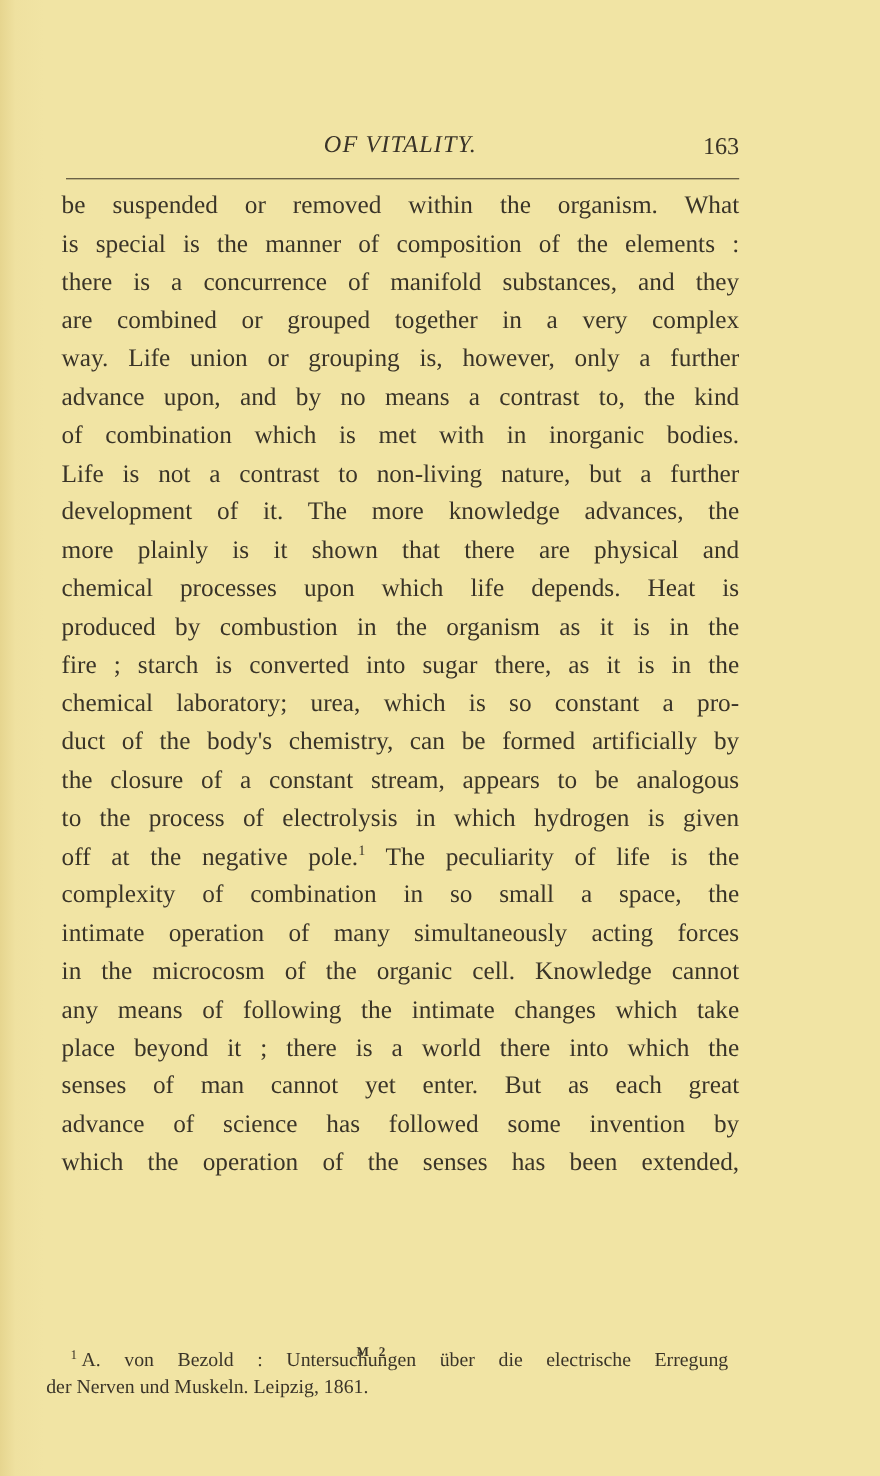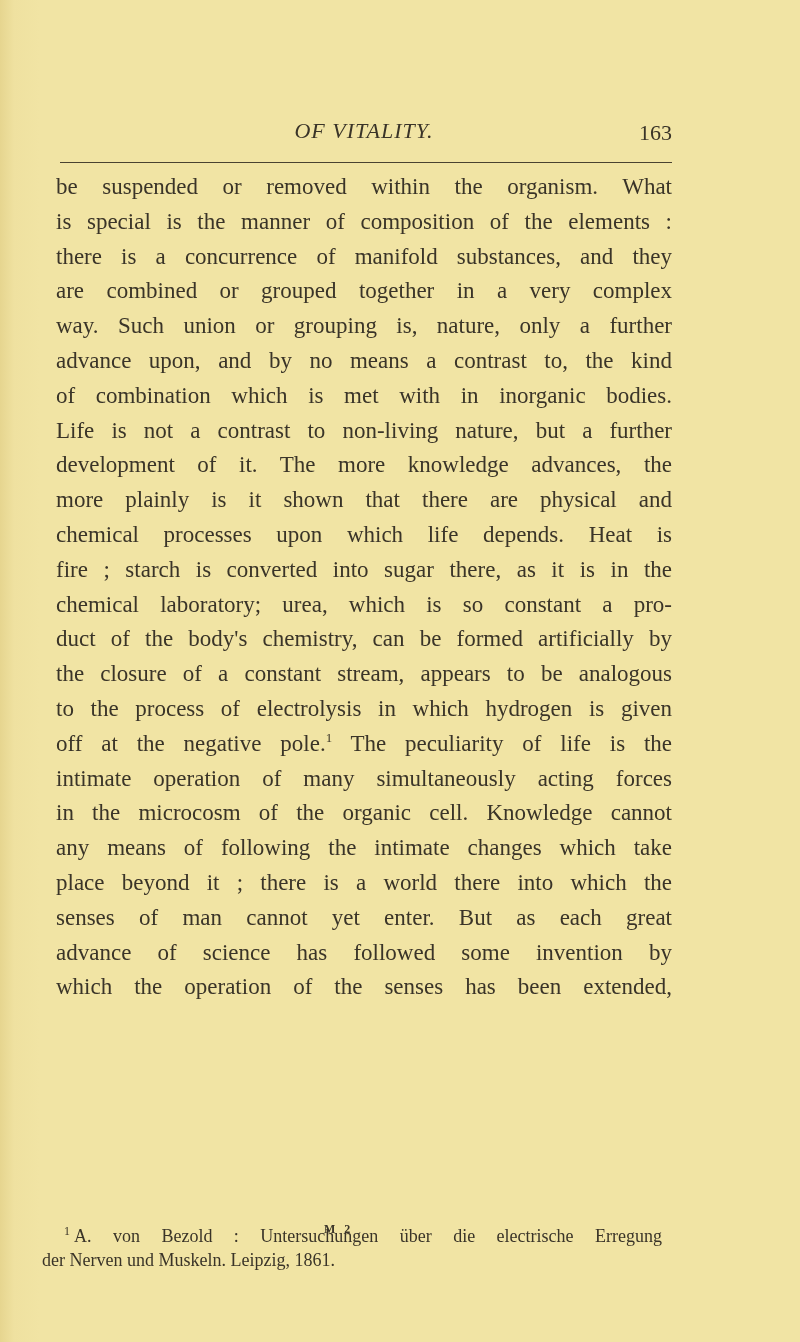--- a/index.html
+++ b/index.html
@@ -52,33 +52,35 @@
     <span class="running-title">OF VITALITY.</span>
     <span class="page-number">163</span>
   </div>
   <div class="head-rule"></div>
 
   <div class="body-text">
     <span class="line">be suspended or removed within the organism. What</span>
     <span class="line">is special is the manner of composition of the elements :</span>
     <span class="line">there is a concurrence of manifold substances, and they</span>
     <span class="line">are combined or grouped together in a very complex</span>
-    <span class="line">way. Such union or grouping is, nature, only a further</span>
+    <span class="line">way. Life union or grouping is, however, only a further</span>
     <span class="line">advance upon, and by no means a contrast to, the kind</span>
     <span class="line">of combination which is met with in inorganic bodies.</span>
     <span class="line">Life is not a contrast to non-living nature, but a further</span>
     <span class="line">development of it. The more knowledge advances, the</span>
     <span class="line">more plainly is it shown that there are physical and</span>
     <span class="line">chemical processes upon which life depends. Heat is</span>
+    <span class="line">produced by combustion in the organism as it is in the</span>
     <span class="line">fire ; starch is converted into sugar there, as it is in the</span>
     <span class="line">chemical laboratory; urea, which is so constant a pro-</span>
     <span class="line">duct of the body's chemistry, can be formed artificially by</span>
     <span class="line">the closure of a constant stream, appears to be analogous</span>
     <span class="line">to the process of electrolysis in which hydrogen is given</span>
     <span class="line"><span>off at the negative pole.</span><sup>1</sup><span> The peculiarity of life is the</span></span>
+    <span class="line">complexity of combination in so small a space, the</span>
     <span class="line">intimate operation of many simultaneously acting forces</span>
     <span class="line">in the microcosm of the organic cell. Knowledge cannot</span>
     <span class="line">any means of following the intimate changes which take</span>
     <span class="line">place beyond it ; there is a world there into which the</span>
     <span class="line">senses of man cannot yet enter. But as each great</span>
     <span class="line">advance of science has followed some invention by</span>
     <span class="line last">which the operation of the senses has been extended,</span>
   </div>
 
   <div class="footnote">

